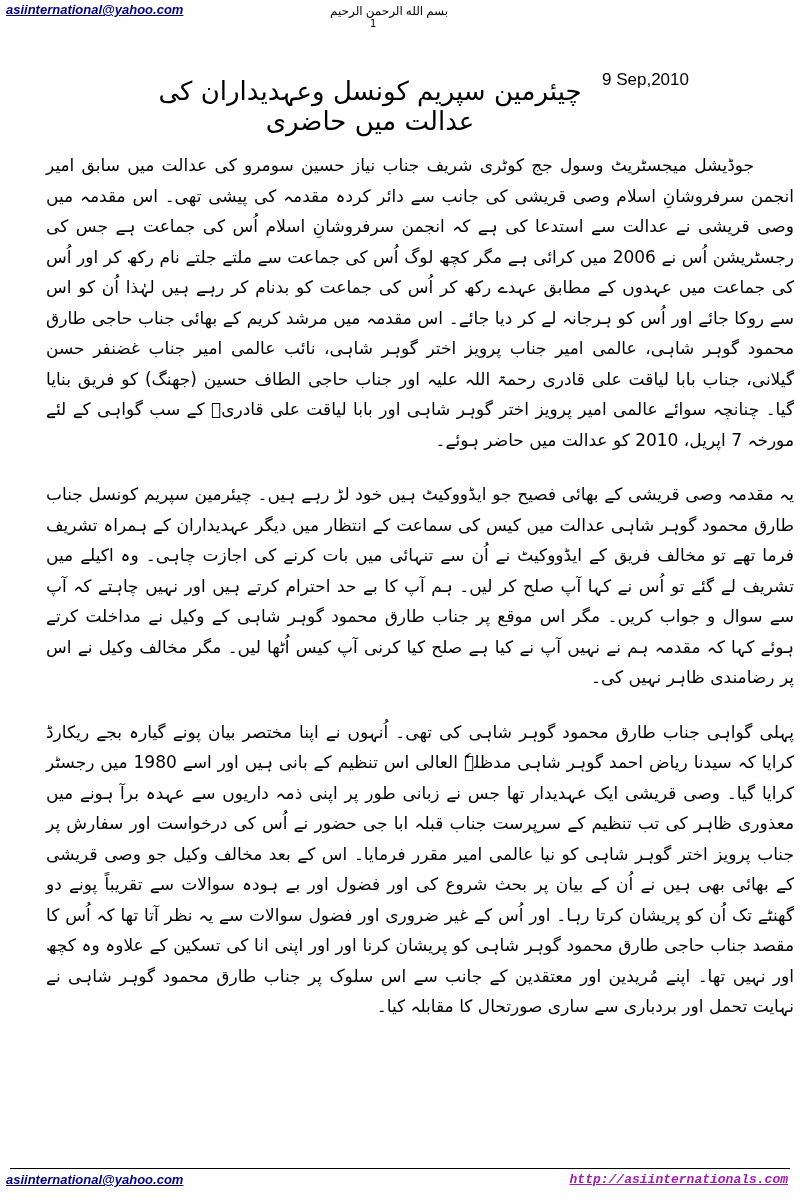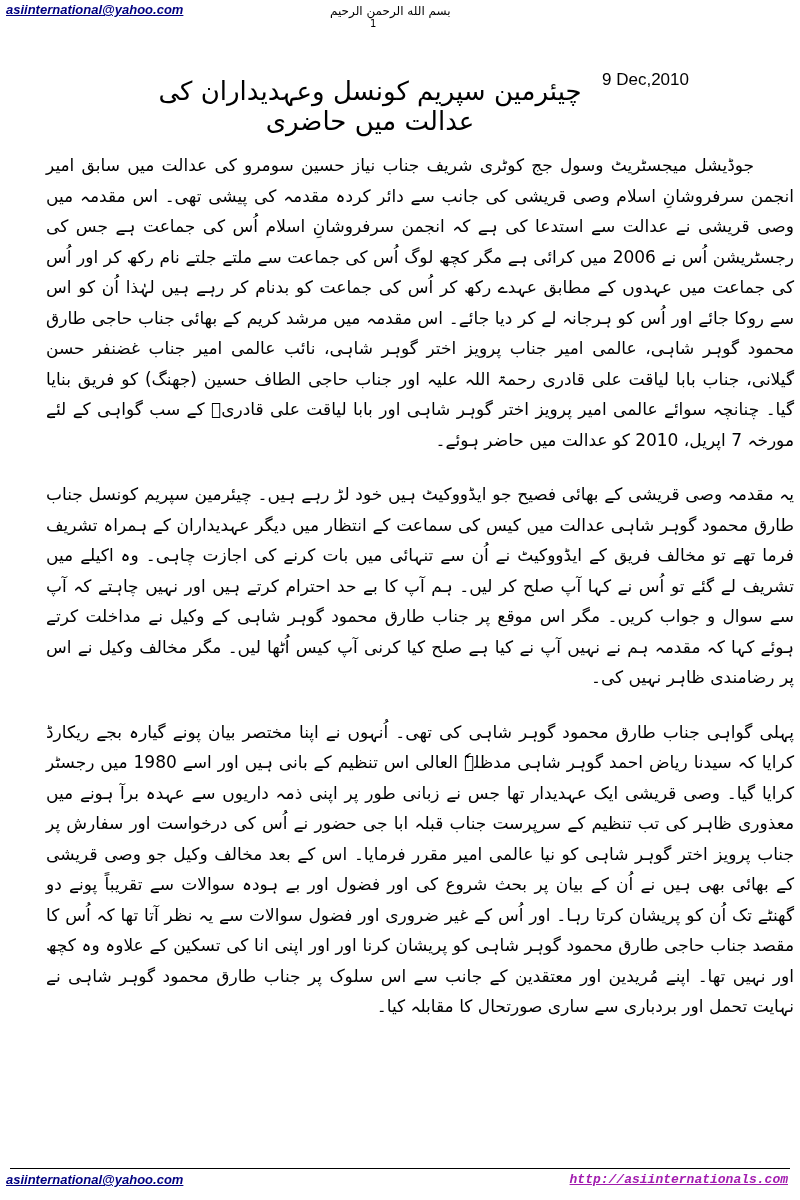--- a/index.html
+++ b/index.html
@@ -1,20 +1,20 @@
 <!DOCTYPE html>
 <html><head>
 <meta charset="utf-8">
 <style>
   html, body { margin: 0; padding: 0; background: #ffffff; }
   body { width: 800px; height: 1200px; position: relative; overflow: hidden;
          font-family: "DejaVu Sans", sans-serif; color: #000; }
   .hdr-email { position: absolute; left: 6px; top: 2px; font-size: 13px; font-weight: bold;
                font-style: italic; color: #000080; text-decoration: underline; font-family: "Liberation Sans", sans-serif; }
-  .bismillah { position: absolute; left: 330px; top: 4px; font-size: 12px; direction: rtl; }
+  .bismillah { position: absolute; left: 330px; top: 4px; font-size: 12px; direction: rtl; font-family: Liberation Serif, serif; }
   .pageno { position: absolute; left: 370px; top: 18px; font-size: 10px; }
   .date { position: absolute; left: 602px; top: 70px; font-size: 17px; font-family: "Liberation Sans", sans-serif; }
   .title { position: absolute; left: 150px; top: 76px; width: 440px; text-align: center;
            direction: rtl; font-size: 26px; font-weight: normal; }
   .body { position: absolute; left: 25px; top: 150px; width: 748px; direction: rtl; text-align: justify;
           font-size: 17px; line-height: 30.5px; margin-left: 21px; }
   .body p { margin: 0 0 24px 0; text-indent: 0; }
   .body p.first { text-indent: 40px; }
   .footer-line { position: absolute; left: 10px; right: 10px; top: 1168px; border-top: 1px solid #000; }
   .ft-email { position: absolute; left: 6px; top: 1172px; font-size: 13px; font-weight: bold; font-style: italic;
@@ -22,21 +22,21 @@
   .ft-url { position: absolute; right: 12px; top: 1172px; font-size: 13px; font-weight: bold; font-style: italic;
             color: #a21caf; text-decoration: underline; font-family: "Liberation Mono", monospace; }
 </style>
 </head>
 <body>
 
 <div class="hdr-email">asiinternational@yahoo.com</div>
 <div class="bismillah">بسم الله الرحمن الرحیم</div>
 <div class="pageno">1</div>
 
-<div class="date">9 Dec,2010</div>
+<div class="date">9 Sep,2010</div>
 <div class="title">چیئرمین سپریم کونسل وعہدیداران کی عدالت میں حاضری</div>
 
 <div class="body">
   <p class="first">جوڈیشل میجسٹریٹ وسول جج کوٹری شریف جناب نیاز حسین سومرو کی عدالت میں سابق امیر انجمن سرفروشانِ اسلام وصی قریشی کی جانب سے دائر کردہ مقدمہ کی پیشی تھی۔ اس مقدمہ میں وصی قریشی نے عدالت سے استدعا کی ہے کہ انجمن سرفروشانِ اسلام اُس کی جماعت ہے جس کی رجسٹریشن اُس نے 2006 میں کرائی ہے مگر کچھ لوگ اُس کی جماعت سے ملتے جلتے نام رکھ کر اور اُس کی جماعت میں عہدوں کے مطابق عہدے رکھ کر اُس کی جماعت کو بدنام کر رہے ہیں لہٰذا اُن کو اس سے روکا جائے اور اُس کو ہرجانہ لے کر دیا جائے۔ اس مقدمہ میں مرشد کریم کے بھائی جناب حاجی طارق محمود گوہر شاہی، عالمی امیر جناب پرویز اختر گوہر شاہی، نائب عالمی امیر جناب غضنفر حسن گیلانی، جناب بابا لیاقت علی قادری رحمۃ اللہ علیہ اور جناب حاجی الطاف حسین (جھنگ) کو فریق بنایا گیا۔ چنانچہ سوائے عالمی امیر پرویز اختر گوہر شاہی اور بابا لیاقت علی قادریؒ کے سب گواہی کے لئے مورخہ 7 اپریل، 2010 کو عدالت میں حاضر ہوئے۔</p>
   <p>یہ مقدمہ وصی قریشی کے بھائی فصیح جو ایڈووکیٹ ہیں خود لڑ رہے ہیں۔ چیئرمین سپریم کونسل جناب طارق محمود گوہر شاہی عدالت میں کیس کی سماعت کے انتظار میں دیگر عہدیداران کے ہمراہ تشریف فرما تھے تو مخالف فریق کے ایڈووکیٹ نے اُن سے تنہائی میں بات کرنے کی اجازت چاہی۔ وہ اکیلے میں تشریف لے گئے تو اُس نے کہا آپ صلح کر لیں۔ ہم آپ کا بے حد احترام کرتے ہیں اور نہیں چاہتے کہ آپ سے سوال و جواب کریں۔ مگر اس موقع پر جناب طارق محمود گوہر شاہی کے وکیل نے مداخلت کرتے ہوئے کہا کہ مقدمہ ہم نے نہیں آپ نے کیا ہے صلح کیا کرنی آپ کیس اُٹھا لیں۔ مگر مخالف وکیل نے اس پر رضامندی ظاہر نہیں کی۔</p>
   <p>پہلی گواہی جناب طارق محمود گوہر شاہی کی تھی۔ اُنہوں نے اپنا مختصر بیان پونے گیارہ بجے ریکارڈ کرایا کہ سیدنا ریاض احمد گوہر شاہی مدظلہٗ العالی اس تنظیم کے بانی ہیں اور اسے 1980 میں رجسٹر کرایا گیا۔ وصی قریشی ایک عہدیدار تھا جس نے زبانی طور پر اپنی ذمہ داریوں سے عہدہ برآ ہونے میں معذوری ظاہر کی تب تنظیم کے سرپرست جناب قبلہ ابا جی حضور نے اُس کی درخواست اور سفارش پر جناب پرویز اختر گوہر شاہی کو نیا عالمی امیر مقرر فرمایا۔ اس کے بعد مخالف وکیل جو وصی قریشی کے بھائی بھی ہیں نے اُن کے بیان پر بحث شروع کی اور فضول اور بے ہودہ سوالات سے تقریباً پونے دو گھنٹے تک اُن کو پریشان کرتا رہا۔ اور اُس کے غیر ضروری اور فضول سوالات سے یہ نظر آتا تھا کہ اُس کا مقصد جناب حاجی طارق محمود گوہر شاہی کو پریشان کرنا اور اور اپنی انا کی تسکین کے علاوہ وہ کچھ اور نہیں تھا۔ اپنے مُریدین اور معتقدین کے جانب سے اس سلوک پر جناب طارق محمود گوہر شاہی نے نہایت تحمل اور بردباری سے ساری صورتحال کا مقابلہ کیا۔</p>
 </div>
 
 <div class="footer-line"></div>
 <div class="ft-email">asiinternational@yahoo.com</div>

